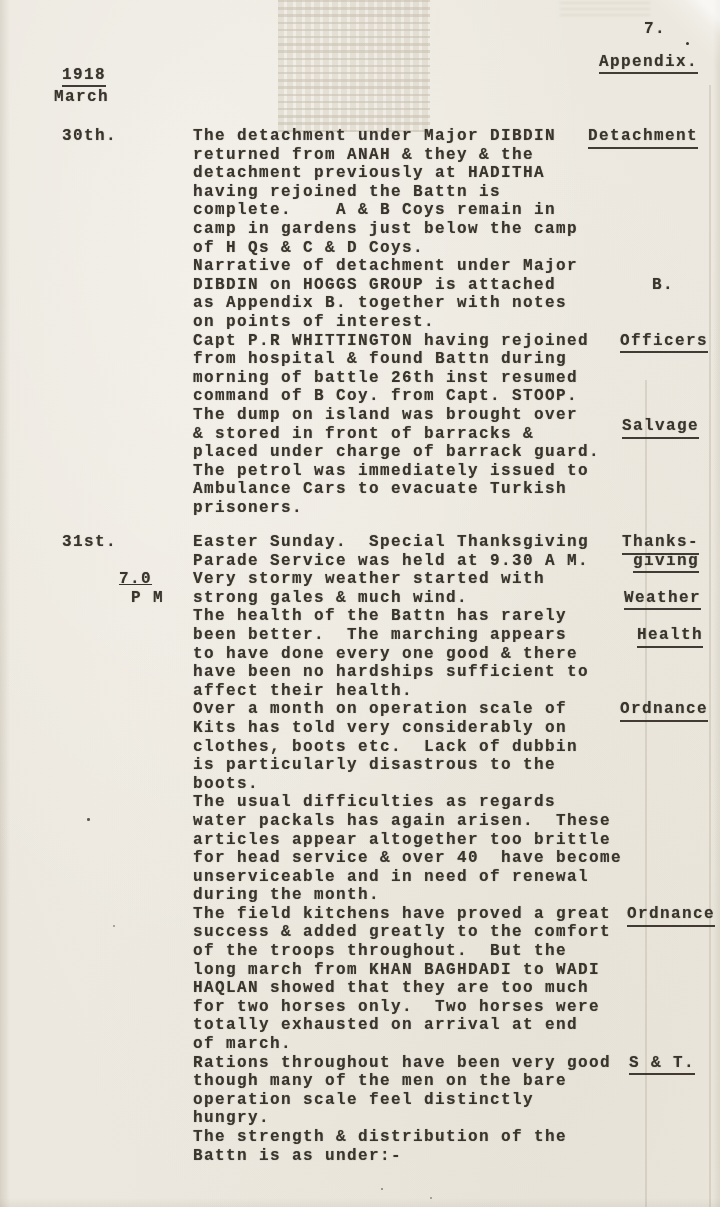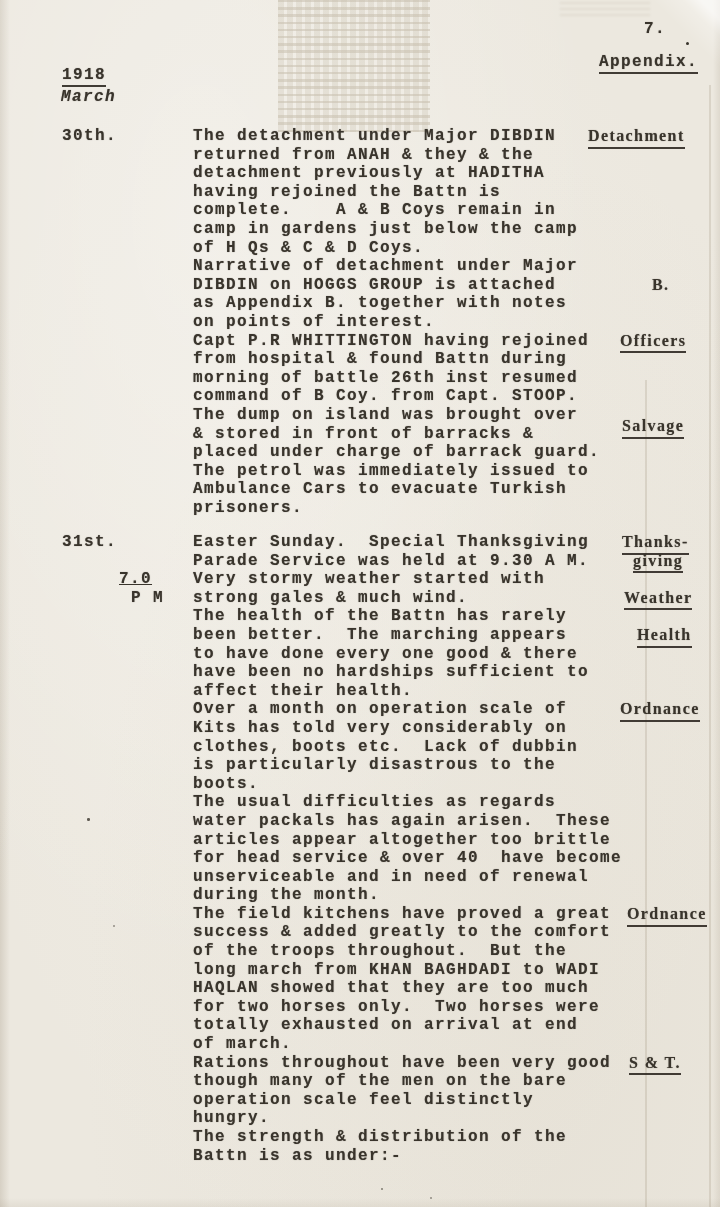--- a/index.html
+++ b/index.html
@@ -17,21 +17,21 @@
       linear-gradient(90deg, rgba(138,124,102,0.22), rgba(138,124,102,0.0) 10px),
       linear-gradient(270deg, rgba(138,124,102,0.14), rgba(138,124,102,0.0) 7px),
       linear-gradient(0deg, rgba(138,124,102,0.10), rgba(138,124,102,0.0) 9px);
   }
   .ink{color:#39342c;font-weight:700;text-shadow:0 0 1px rgba(57,52,44,0.55);}
   .txt{font-size:16px;letter-spacing:1.4px;white-space:pre;}
   .abs{position:absolute;}
   .u{display:inline-block;border-bottom:2px solid rgba(50,45,38,0.92);padding-bottom:1px;}
   .entry{position:absolute;left:0;width:720px;}
   .line{height:18.6px;line-height:18.6px;}
-  .note{position:absolute;height:18.6px;line-height:18.6px;font-family:Liberation Serif, serif;}
+  .note{position:absolute;height:18.6px;line-height:18.6px;}
   .datecol{position:absolute;height:18.6px;line-height:18.6px;}
   
   .bleed{
     position:absolute;left:278px;top:0;width:152px;height:132px;
     background-image:
       repeating-linear-gradient(0deg, rgba(168,155,130,0.55) 0 2.5px, rgba(168,155,130,0) 2.5px 7.2px),
       repeating-linear-gradient(90deg, rgba(168,155,130,0.30) 0 6px, rgba(168,155,130,0) 6px 9px);
     filter:blur(0.7px);opacity:0.55;
   }
   .bleed2{
@@ -67,21 +67,21 @@
 <div class="speck s3"></div>
 <div class="speck s4"></div>
 <div class="speck s5"></div>
 
 <div class="abs ink txt" style="left:644px;top:20px;">7.</div>
 
 <div class="abs ink txt" style="left:599px;top:53px;"><span class="u">Appendix.</span></div>
 
 <div class="abs ink txt" style="left:62px;top:50px;margin-top:16px;"><span class="u">1918</span></div>
 
-<div class="abs ink txt" style="left:61px;top:88px;font-style:italic;">March</div>
+<div class="abs ink txt" style="left:54px;top:88px;">March</div>
 
 <div id="entries">
     <div class="entry" style="top: 127px;">
       <div class="datecol ink txt" style="left: 62px; top: 0px;">30th.</div>
       <div class="abs ink txt" style="left: 193px; top: 0px;"><div class="line">The detachment under Major DIBDIN</div><div class="line">returned from ANAH &amp; they &amp; the</div><div class="line">detachment previously at HADITHA</div><div class="line">having rejoined the Battn is</div><div class="line">complete.    A &amp; B Coys remain in</div><div class="line">camp in gardens just below the camp</div><div class="line">of H Qs &amp; C &amp; D Coys.</div><div class="line">Narrative of detachment under Major</div><div class="line">DIBDIN on HOGGS GROUP is attached</div><div class="line">as Appendix B. together with notes</div><div class="line">on points of interest.</div><div class="line">Capt P.R WHITTINGTON having rejoined</div><div class="line">from hospital &amp; found Battn during</div><div class="line">morning of battle 26th inst resumed</div><div class="line">command of B Coy. from Capt. STOOP.</div><div class="line">The dump on island was brought over</div><div class="line">&amp; stored in front of barracks &amp;</div><div class="line">placed under charge of barrack guard.</div><div class="line">The petrol was immediately issued to</div><div class="line">Ambulance Cars to evacuate Turkish</div><div class="line">prisoners.</div></div>
       <div class="note ink txt" style="left: 588px; top: 0px;"><span class="u">Detachment</span></div>
       <div class="note ink txt" style="left: 652px; top: 148.8px;"><span>B.</span></div>
       <div class="note ink txt" style="left: 620px; top: 204.6px;"><span class="u">Officers</span></div>
       <div class="note ink txt" style="left: 622px; top: 290px;"><span class="u">Salvage</span></div>
     </div>

